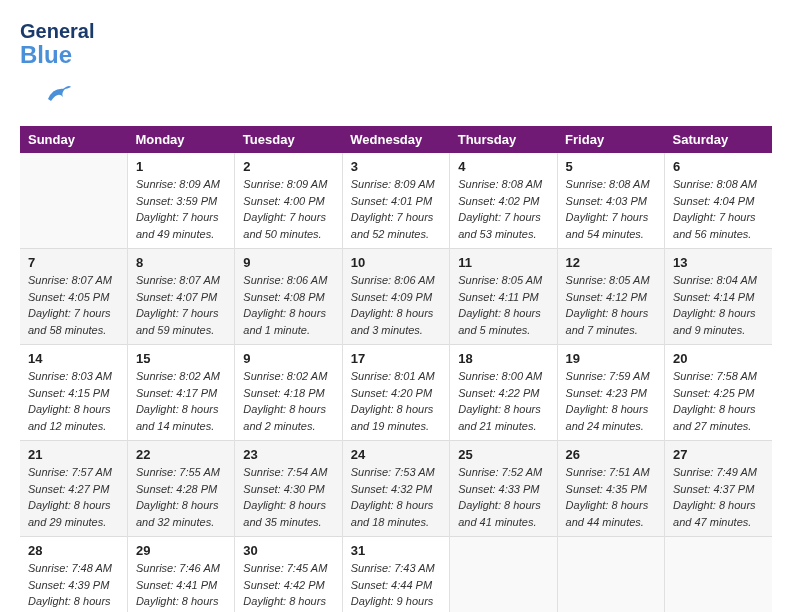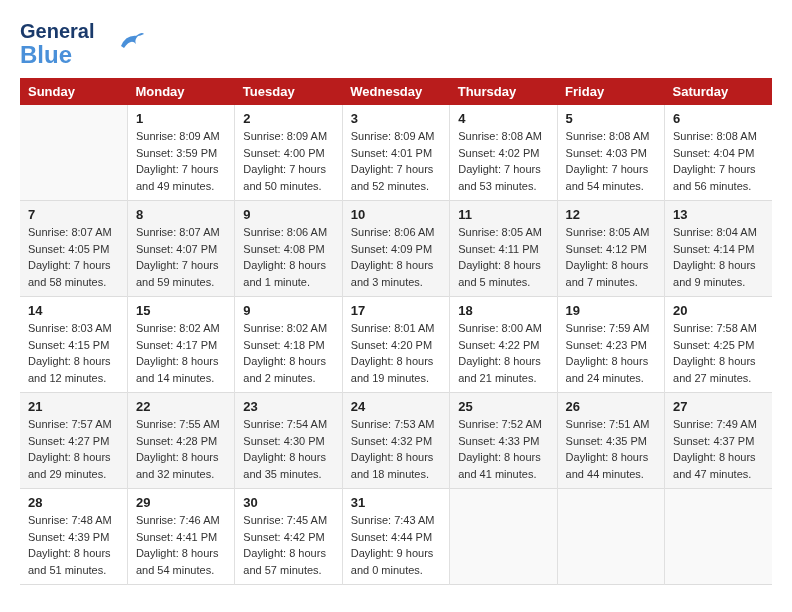--- a/index.html
+++ b/index.html
@@ -33,21 +33,21 @@
       font-size: 16px;
       color: #444;
       font-weight: normal;
     }
     table {
       width: 100%;
       border-collapse: collapse;
       font-size: 11px;
     }
     thead tr th {
-      background-color: #b91c1c;
+      background-color: #701a75;
       color: #fff;
       padding: 6px 8px;
       text-align: left;
       font-size: 13px;
       font-weight: bold;
     }
     tbody tr {
       border-bottom: 1px solid #ddd;
     }
     tbody tr:nth-child(odd) {
@@ -68,31 +68,32 @@
     .day-number {
       font-size: 13px;
       font-weight: bold;
       color: #222;
       display: block;
       margin-bottom: 2px;
     }
     .day-info {
       color: #333;
       line-height: 1.5;
+      font-style: italic;
     }
     .empty-cell {
       background: #f9f9f9;
     }
   </style>
 </head>
 <body>
 
 <div class="header">
   <div class="logo">
-    <div style="display:flex;align-items:center;gap:20px;">
+    <div style="display:flex;align-items:center;gap:11px;flex-direction:column;">
       <div>
         <div style="font-size:20px;font-weight:bold;color:#1a3a6b;line-height:1.1;">
           <span style="color:#1a3a6b;">General</span>
         </div>
         <div style="font-size:24px;font-weight:bold;color:#4a90d9;line-height:1.1;">Blue</div>
       </div>
       <div style="color:#4a90d9;font-size:28px;margin-left:2px;">
         <svg width="30" height="30" viewBox="0 0 30 30">
           <path d="M5 20 Q10 8 22 10 Q18 14 20 18 Q15 12 8 22 Z" fill="#4a90d9"></path>
           <path d="M20 10 Q26 5 28 8 Q24 10 22 10 Z" fill="#4a90d9"></path>

